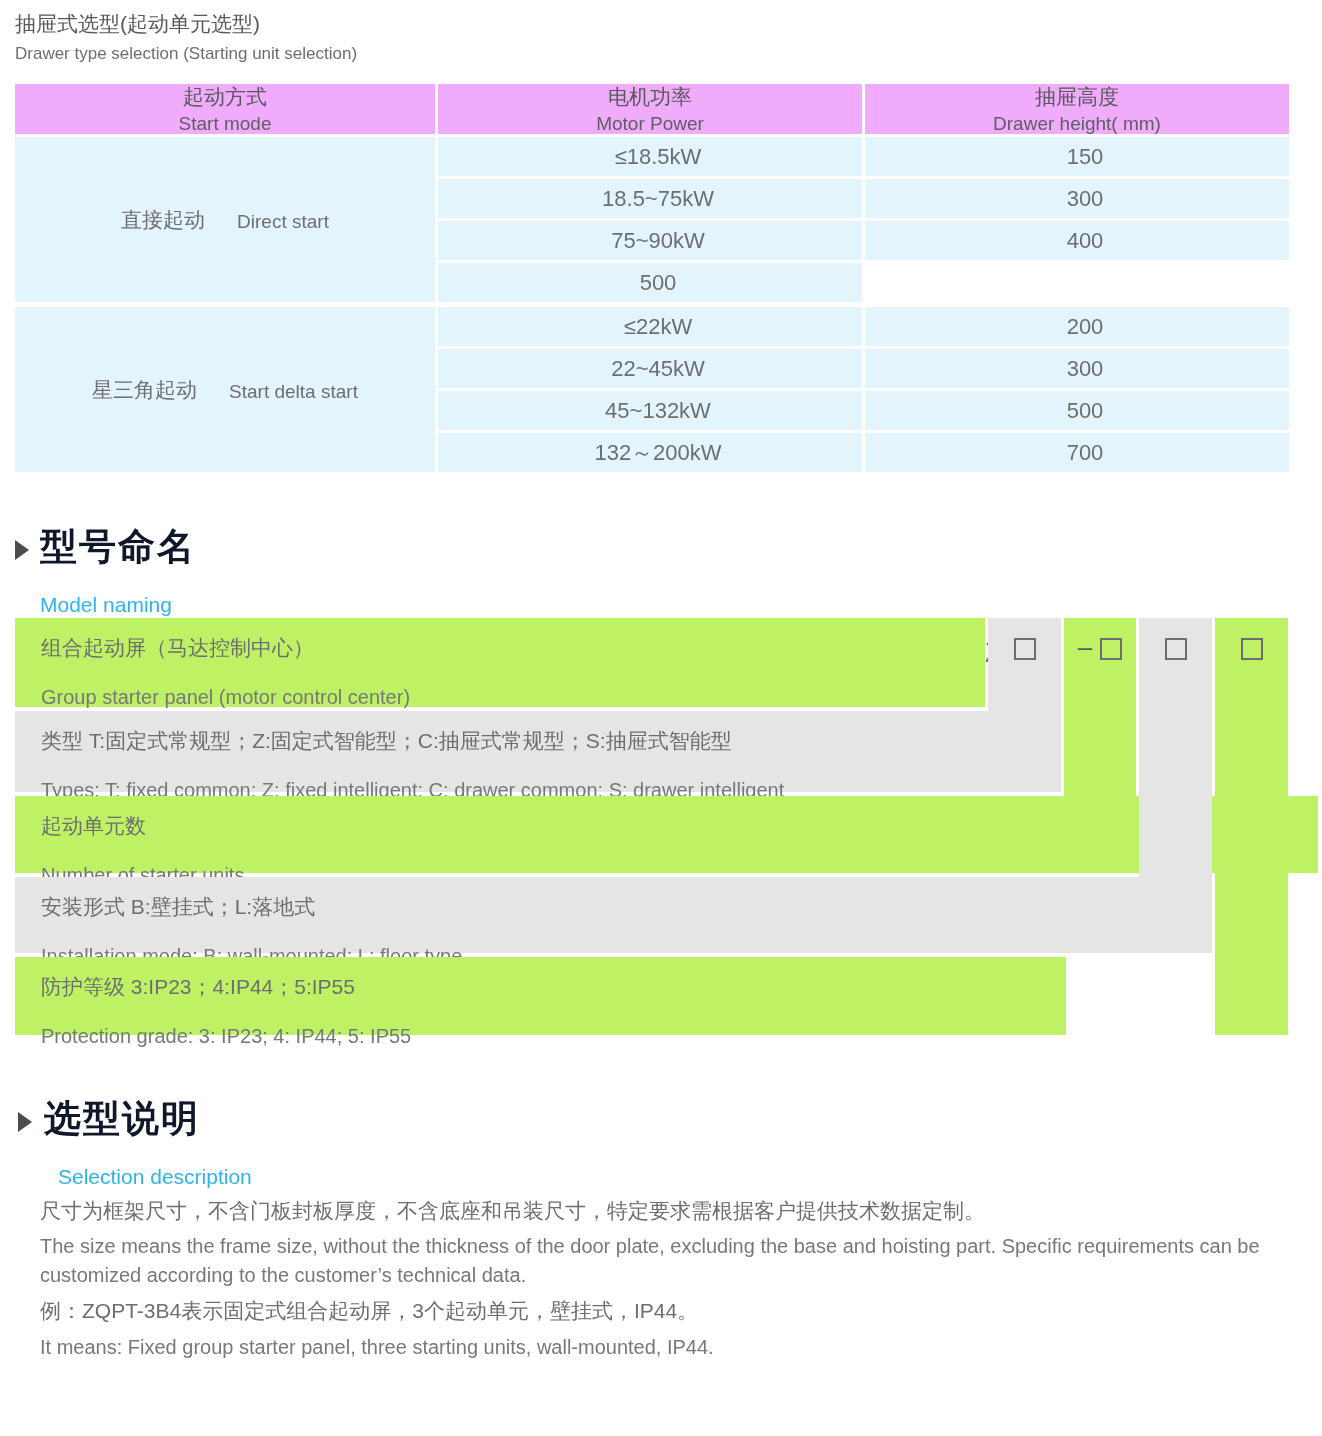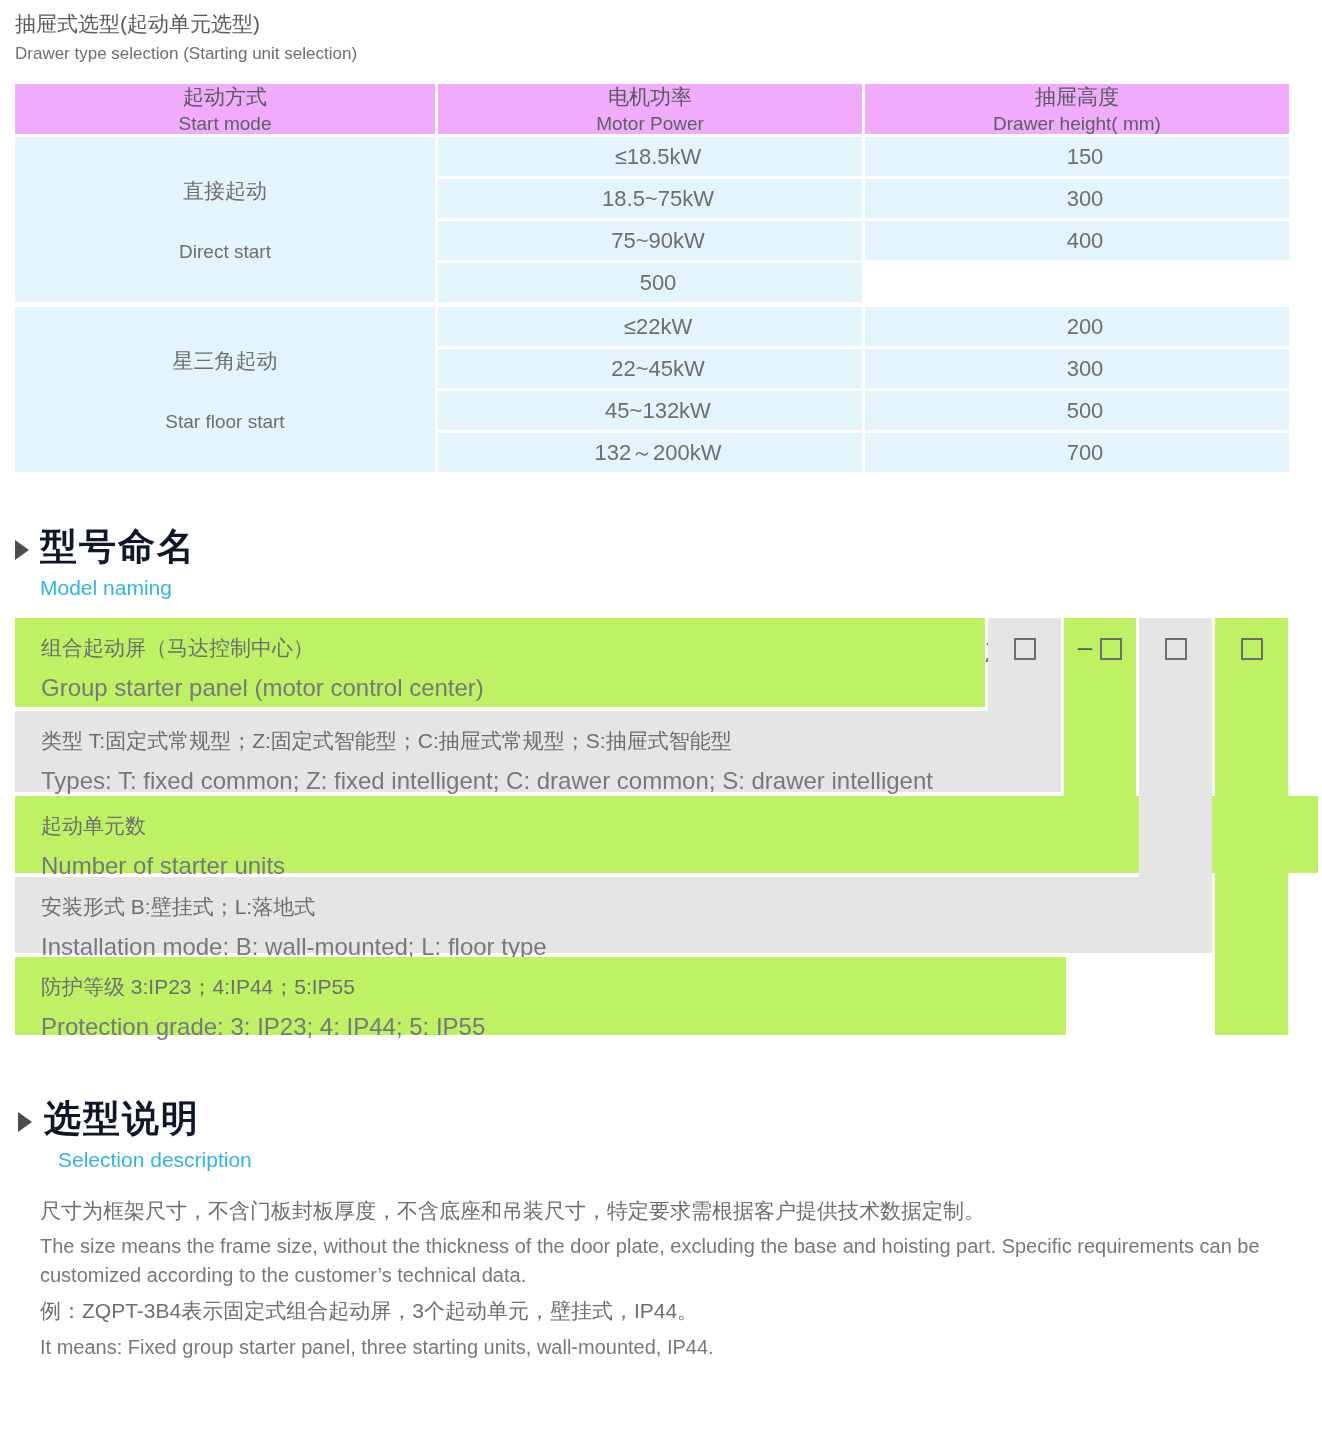--- a/index.html
+++ b/index.html
@@ -12,36 +12,36 @@
   .doc-title .en { font-size:17px; color:#6D6E71; margin-top:6px; }
 
   
   .sel-table { position:absolute; left:15px; top:84px; width:1274px; }
   .thead, .tgroup { display:grid; grid-template-columns:420px 424px 424px; gap:3px; }
   .thead { margin-bottom:3px; }
   .tgroup { grid-template-rows:repeat(4,39px); margin-bottom:5px; }
   .hcell { background:#f0abfc; height:50px; display:flex; flex-direction:column; align-items:center; justify-content:center; }
   .hcell .zh { font-size:21px; color:#58595B; }
   .hcell .en { font-size:19px; color:#5E5F62; margin-top:2px; }
-  .mode-cell { grid-row:1 / span 4; background:#E4F4FC; display:flex; flex-direction:column; align-items:center; justify-content:center;gap:32px; }
+  .mode-cell { grid-row:1 / span 4; background:#E4F4FC; display:flex; flex-direction:row; align-items:center; justify-content:center;gap:32px; }
   .mode-cell .zh { font-size:21px; color:#6D6E71; }
   .mode-cell .en { font-size:19px; color:#6D6E71; margin-top:4px; }
   .dcell { background:#E4F4FC; display:flex; align-items:center; justify-content:center; font-size:22px; color:#6D6E71;padding-left:16px; }
 
   
   .section-head { position:absolute; }
   .tri { position:absolute; width:0; height:0; border-left:14px solid #4D4D4F; border-top:10px solid transparent; border-bottom:10px solid transparent; }
   .sec-title { font-size:37px; color:#0f172a; letter-spacing:2px;font-weight:bold; }
-  .sec-sub { font-size:21px; color:#30B3E8; margin-top:4px; }
+  .sec-sub { font-size:21px; color:#30B3E8; margin-top:21px; }
 
   
   .diagram { position:absolute; left:15px; top:618px; width:1273px; height:417px; }
   .band { position:absolute; left:0; padding:16px 0 0 26px; }
   .band .zh { font-size:21px; color:#6D6E71; }
-  .band .en { font-size:24px; color:#77787B; margin-top:12px; }
+  .band .en { font-size:20px; color:#77787B; margin-top:24px; }
   .b-blue { background:#bef264; }
   .b-gray { background:#e5e5e5; }
   .band1 { top:0; height:89px; width:970px; }
   .band2 { top:93px; height:81px; width:1046px; }
   .band3 { top:178px; height:77px; width:1303px; }
   .band4 { top:259px; height:76px; width:1197px; }
   .band5 { top:339px; height:78px; width:1051px; }
   .zqp { position:absolute; right:-96px; top:20px; width:96px; text-align:left; font-size:27px; color:#6D6E71; letter-spacing:2px; }
   .col { position:absolute; top:0; display:flex; align-items:flex-start; justify-content:center; }
   .colA { left:973px; width:73px; height:174px; }
@@ -93,21 +93,21 @@
       <div class="dcell">18.5~75kW</div>
       <div class="dcell">300</div>
       <div class="dcell">75~90kW</div>
       <div class="dcell">400</div>
       <div class="dcell">500</div>
     </div>
 
     <div class="tgroup">
       <div class="mode-cell">
         <div class="zh">星三角起动</div>
-        <div class="en">Star floor start</div>
+        <div class="en">Start delta start</div>
       </div>
       <div class="dcell">≤22kW</div>
       <div class="dcell">200</div>
       <div class="dcell">22~45kW</div>
       <div class="dcell">300</div>
       <div class="dcell">45~132kW</div>
       <div class="dcell">500</div>
       <div class="dcell">132～200kW</div>
       <div class="dcell">700</div>
     </div>

